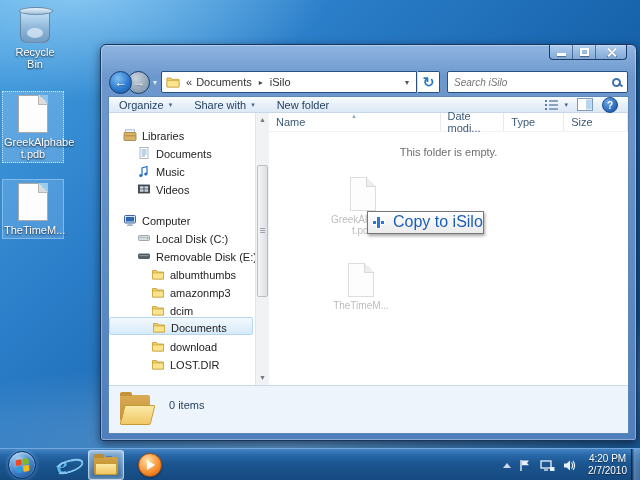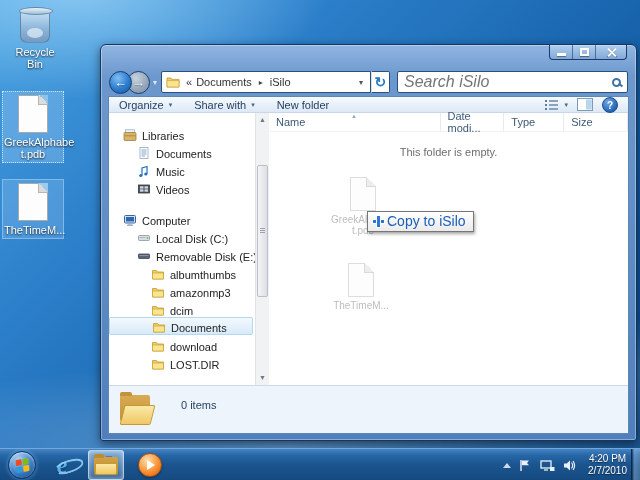--- a/index.html
+++ b/index.html
@@ -52,21 +52,21 @@
   .nav-fwd { background:radial-gradient(circle at 38% 30%, #c9d4df, #93a5b8 60%, #7a8da1); margin-left:-5px; }
   .nav-arrow { color:#fff; font-size:13px; font-weight:bold; line-height:1; text-shadow:0 1px 1px rgba(0,0,0,.4); }
   .nav-fwd .nav-arrow { color:#e9eef4; }
   .nav-chevron { color:#dce9f7; font-size:8px; margin:0 4px 0 3px; }
   .addressbar { display:flex; align-items:center; width:256px; height:22px; background:#fff; border:1px solid #26527f; border-radius:2px 0 0 2px; padding:0 4px; font-size:11px; color:#333; }
   .crumb-sep { font-size:8px; color:#444; margin:0 5px; }
   .crumb { padding:1px 2px; }
   .addr-drop { margin-left:auto; font-size:8px; color:#555; padding:0 3px; }
   .refresh-btn { width:23px; height:22px; background:#fff; border:1px solid #26527f; border-left:1px solid #d7dee6; border-radius:0 2px 2px 0; display:flex; align-items:center; justify-content:center; color:#2878c8; font-size:14px; font-weight:bold; }
   .searchbox { margin-left:7px; flex:1; height:22px; background:#fff; border:1px solid #26527f; border-radius:2px; display:flex; align-items:center; padding:0 6px; }
-  .searchbox input { border:none; outline:none; flex:1; font-family:"Liberation Sans",sans-serif; font-size:16px; font-style:italic; color:#7b7b7b; background:transparent; }
+  .searchbox input { border:none; outline:none; flex:1; font-family:"Liberation Sans",sans-serif; font-size:10px; font-style:italic; color:#7b7b7b; background:transparent; }
   .mag { width:9px; height:9px; border:2px solid #3f71a8; border-radius:50%; position:relative; flex:none; }
   .mag::after { content:''; position:absolute; width:5px; height:2px; background:#3f71a8; right:-4px; bottom:-1px; transform:rotate(40deg); }
 
   .window-body { position:absolute; left:7px; right:7px; top:51px; bottom:6px; background:#fff; border:1px solid #5f87b4; display:flex; flex-direction:column; overflow:hidden; }
   .toolbar { height:16px; flex:none; background:linear-gradient(180deg,#f7fbfe,#e7f0fa 55%,#dde9f6); border-bottom:1px solid #c8d8ea; display:flex; align-items:center; padding:0 10px; font-size:11px; color:#1e3c5c; }
   .tb-item { display:flex; align-items:center; margin-right:22px; cursor:default; }
   .tb-drop { font-size:7px; color:#48678a; margin-left:5px; }
   .tb-right { margin-left:auto; display:flex; align-items:center; gap:9px; }
   .help-circle { width:16px; height:16px; border-radius:50%; background:radial-gradient(circle at 35% 30%, #6fa8e8, #2665b5 70%); color:#fff; font-size:10px; font-weight:bold; text-align:center; line-height:16px; border:1px solid #1c4c8c; }
 
@@ -86,27 +86,27 @@
   .fheader { display:flex; height:19px; font-size:11px; color:#3c5a76; border-bottom:1px solid #f0f2f5; position:relative; }
   .fcol { display:flex; align-items:center; padding-left:7px; border-right:1px solid #e7ebf1; }
   .fcol.c-name { width:172px; border-right:1px solid #e7ebf1; }
   .c-date { width:64px; } .c-type { width:60px; } .c-size { width:64px; }
   .sort-arrow { position:absolute; top:0; left:82px; font-size:6px; color:#8fa8bf; }
   .empty-text { position:absolute; top:33px; left:0; right:0; text-align:center; font-size:11px; color:#6d6d6d; }
 
   .ghost { position:absolute; width:72px; text-align:center; opacity:.5; }
   .ghost .page-icon { --fold-bg:#fff; width:26px; height:34px; border-color:#bdbdbd; }
   .ghost .glabel { font-size:10px; line-height:11px; color:#7a7a7a; margin-top:3px; }
-  .drag-tooltip { position:absolute; display:flex; align-items:center; gap:3px; padding:1px 7px 2px 5px; font-size:14px; color:#1b5eb8;
+  .drag-tooltip { position:absolute; display:flex; align-items:center; gap:9px; padding:1px 0 2px 5px; font-size:16px; color:#1b5eb8;
     background:linear-gradient(180deg,#ffffff,#ebebeb); border:1px solid #767676; box-shadow:1px 2px 3px rgba(0,0,0,.35); white-space:nowrap; z-index:5; }
   .plus-badge { position:relative; width:11px; height:11px; flex:none; }
   .plus-badge::before { content:''; position:absolute; left:0; top:4px; width:11px; height:3px; background:#2f74d8; box-shadow:0 0 0 1px #fff; }
   .plus-badge::after { content:''; position:absolute; left:4px; top:0; width:3px; height:11px; background:#2f74d8; box-shadow:0 0 0 1px #fff; }
 
-  .details { height:48px; flex:none; background:#eef4fb; border-top:1px solid #ccd9e8; display:flex; align-items:flex-start; padding:7px 10px; gap:26px; }
+  .details { height:48px; flex:none; background:#eef4fb; border-top:1px solid #ccd9e8; display:flex; align-items:flex-start; padding:7px 10px; gap:14px; }
   .big-folder { position:relative; width:36px; height:32px; flex:none; }
   .big-folder .bf-back { position:absolute; left:1px; top:2px; width:30px; height:26px; background:linear-gradient(180deg,#d9ab52,#c3923a); border-radius:2px; }
   .big-folder .bf-back::before { content:''; position:absolute; left:0; top:-3px; width:12px; height:4px; background:#c3923a; border-radius:2px 2px 0 0; }
   .big-folder .bf-front { position:absolute; left:3px; bottom:0; width:31px; height:20px; background:linear-gradient(180deg,#fbe9a7,#f0c765); border:1px solid #c49b31; border-radius:2px; transform:skewX(-14deg); }
   .details .ditems { font-size:11px; color:#1e3c5c; margin-top:6px; }
 
   
   .taskbar { position:absolute; left:0; right:0; bottom:0; height:32px;
     background:linear-gradient(180deg,#4483c4 0%, #2767a8 20%, #1b558f 50%, #154a80 100%);
     border-top:1px solid #71a9dc; display:flex; align-items:center; }

